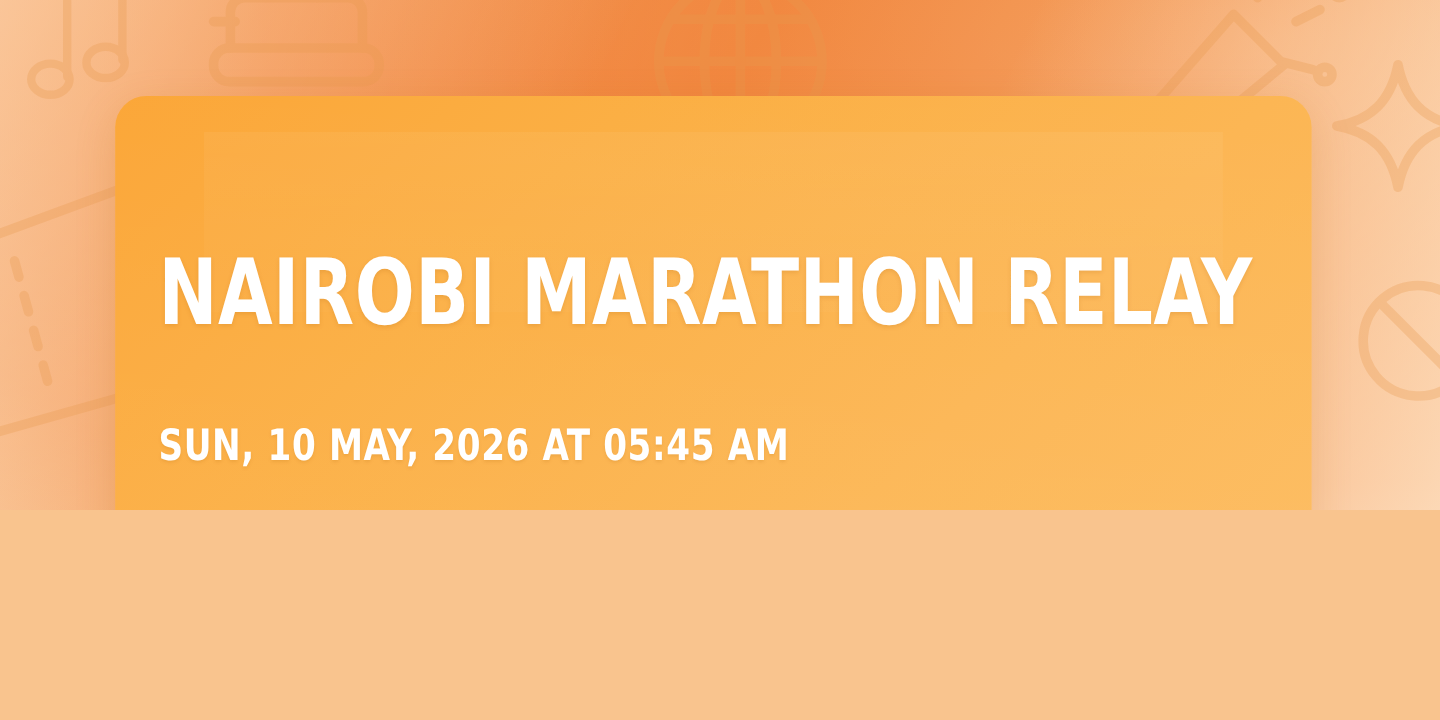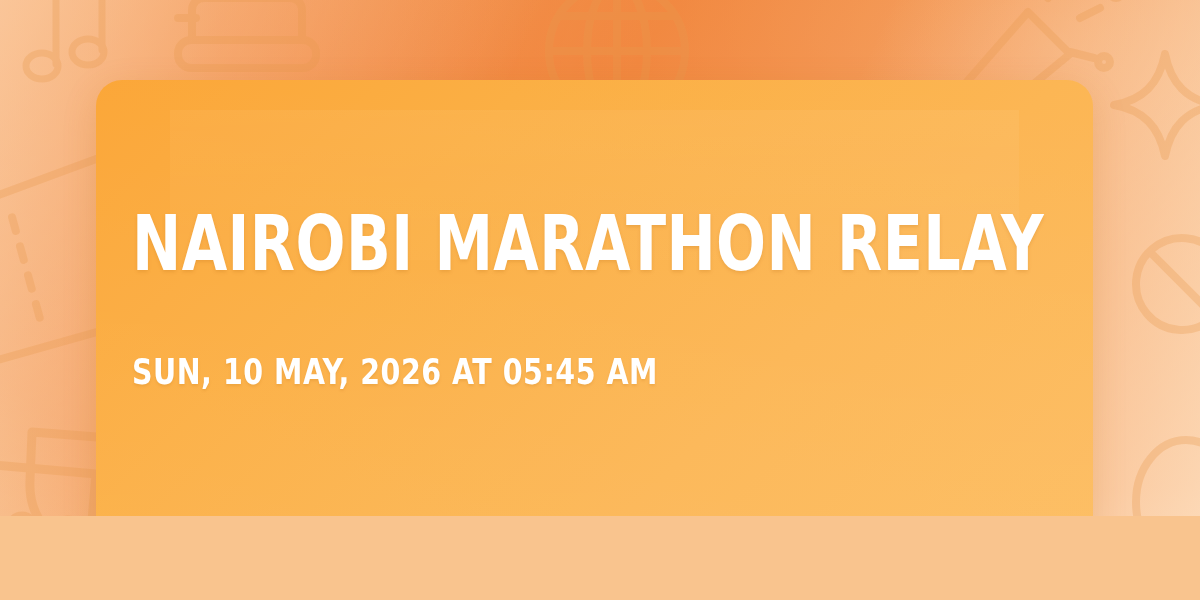--- a/index.html
+++ b/index.html
@@ -10,21 +10,21 @@
     overflow: hidden;
   }
   body {
     font-family: "Liberation Sans", sans-serif;
     background: #F9C48E;
   }
 
   #stage {
     position: relative;
     width: 1200px;
-    height: 516px;
+    height: 425px;
     overflow: hidden;
   }
 
   
   .bg-base {
     position: absolute;
     inset: 0;
     background:
       radial-gradient(120% 150% at 88% 8%, #FBD7B0 0%, #F9C18A 32%, #F7B172 58%, #F9C89B 85%, #FCE3C6 100%),
       linear-gradient(120deg, #FBDCBC 0%, #F7B274 45%, #F9C496 72%, #FDE6CC 100%);

